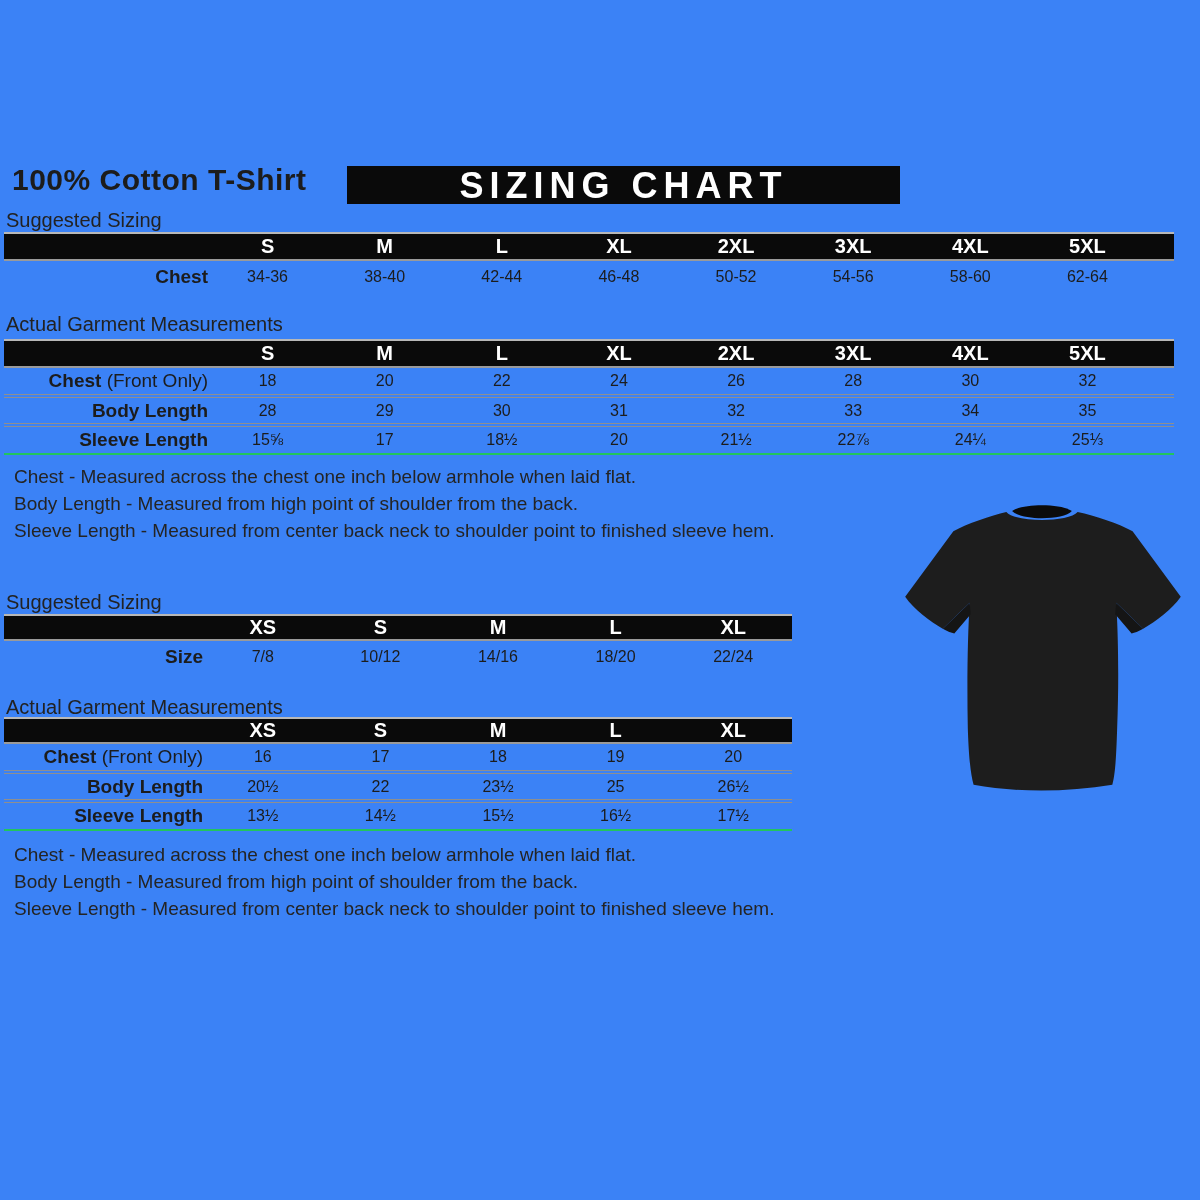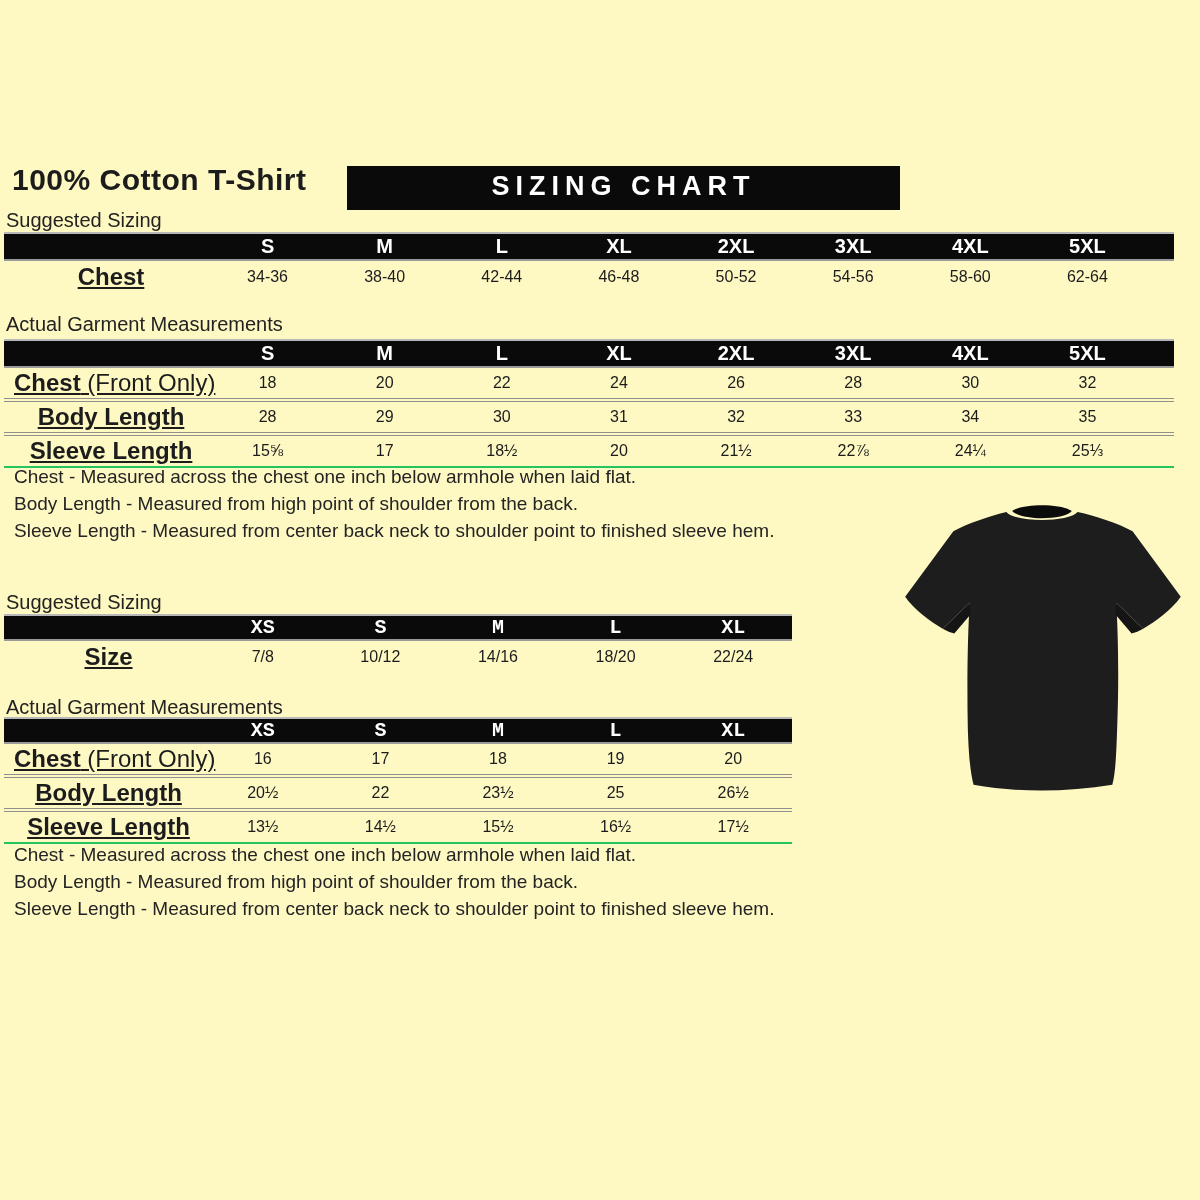--- a/index.html
+++ b/index.html
@@ -1,33 +1,33 @@
 <!DOCTYPE html>
 <html><head>
 <meta charset="utf-8">
 <style>
   html,body{margin:0;padding:0;background:#ffffff;}
-  #page{position:relative;width:1200px;height:1200px;background:#fef9c3;
+  #page{position:relative;width:1200px;height:1200px;background:#3b82f6;
         font-family:"Liberation Sans",sans-serif;color:#1c1c1c;overflow:hidden;}
   .abs{position:absolute;}
 
   #main-title{left:12px;top:163px;font-size:30px;font-weight:bold;letter-spacing:.5px;}
-  #sizing-banner{left:347px;top:166px;width:553px;height:44px;background:#0a0a0a;color:#ffffff;
-                 font-size:27px;font-weight:bold;letter-spacing:6px;text-align:center;line-height:40px;}
+  #sizing-banner{left:347px;top:166px;width:553px;height:38px;background:#0a0a0a;color:#ffffff;
+                 font-size:36px;font-weight:bold;letter-spacing:6px;text-align:center;line-height:40px;}
   #youth-title{left:8px;top:547px;font-size:29px;font-weight:bold;letter-spacing:.5px;}
   .section-label{font-size:20px;color:#222222;}
 
   table{border-collapse:collapse;table-layout:fixed;border-top:2px solid #b8b8b8;}
   table.adult{width:1170px;}
   table.youth{width:788px;}
   thead th{background:#0a0a0a;color:#ffffff;font-size:20px;font-weight:bold;text-align:center;padding:0;}
   .adult thead th{height:25px;}
-  .youth thead th{height:23px;font-family:Liberation Mono, monospace;}
+  .youth thead th{height:23px;}
   thead tr{border-bottom:2px solid #9a9a9a;}
-  tbody th{text-align:center;padding-left:10px;font-size:24px;font-weight:bold;white-space:nowrap;text-decoration:underline;}
+  tbody th{text-align:right;padding-left:10px;font-size:19px;font-weight:bold;white-space:nowrap;}
   tbody th .rest{font-weight:normal;}
   tbody td{text-align:center;font-size:16px;padding:0;}
   .suggested tbody tr{height:33px;}
   .garment tbody tr{height:29px;}
   .garment tbody tr + tr{border-top:4px double #8f8f8f;}
   .garment tbody tr:last-child{border-bottom:2px solid #22c55e;}
 
   .notes div{font-size:19px;line-height:27px;color:#242424;}
 </style>
 </head>

